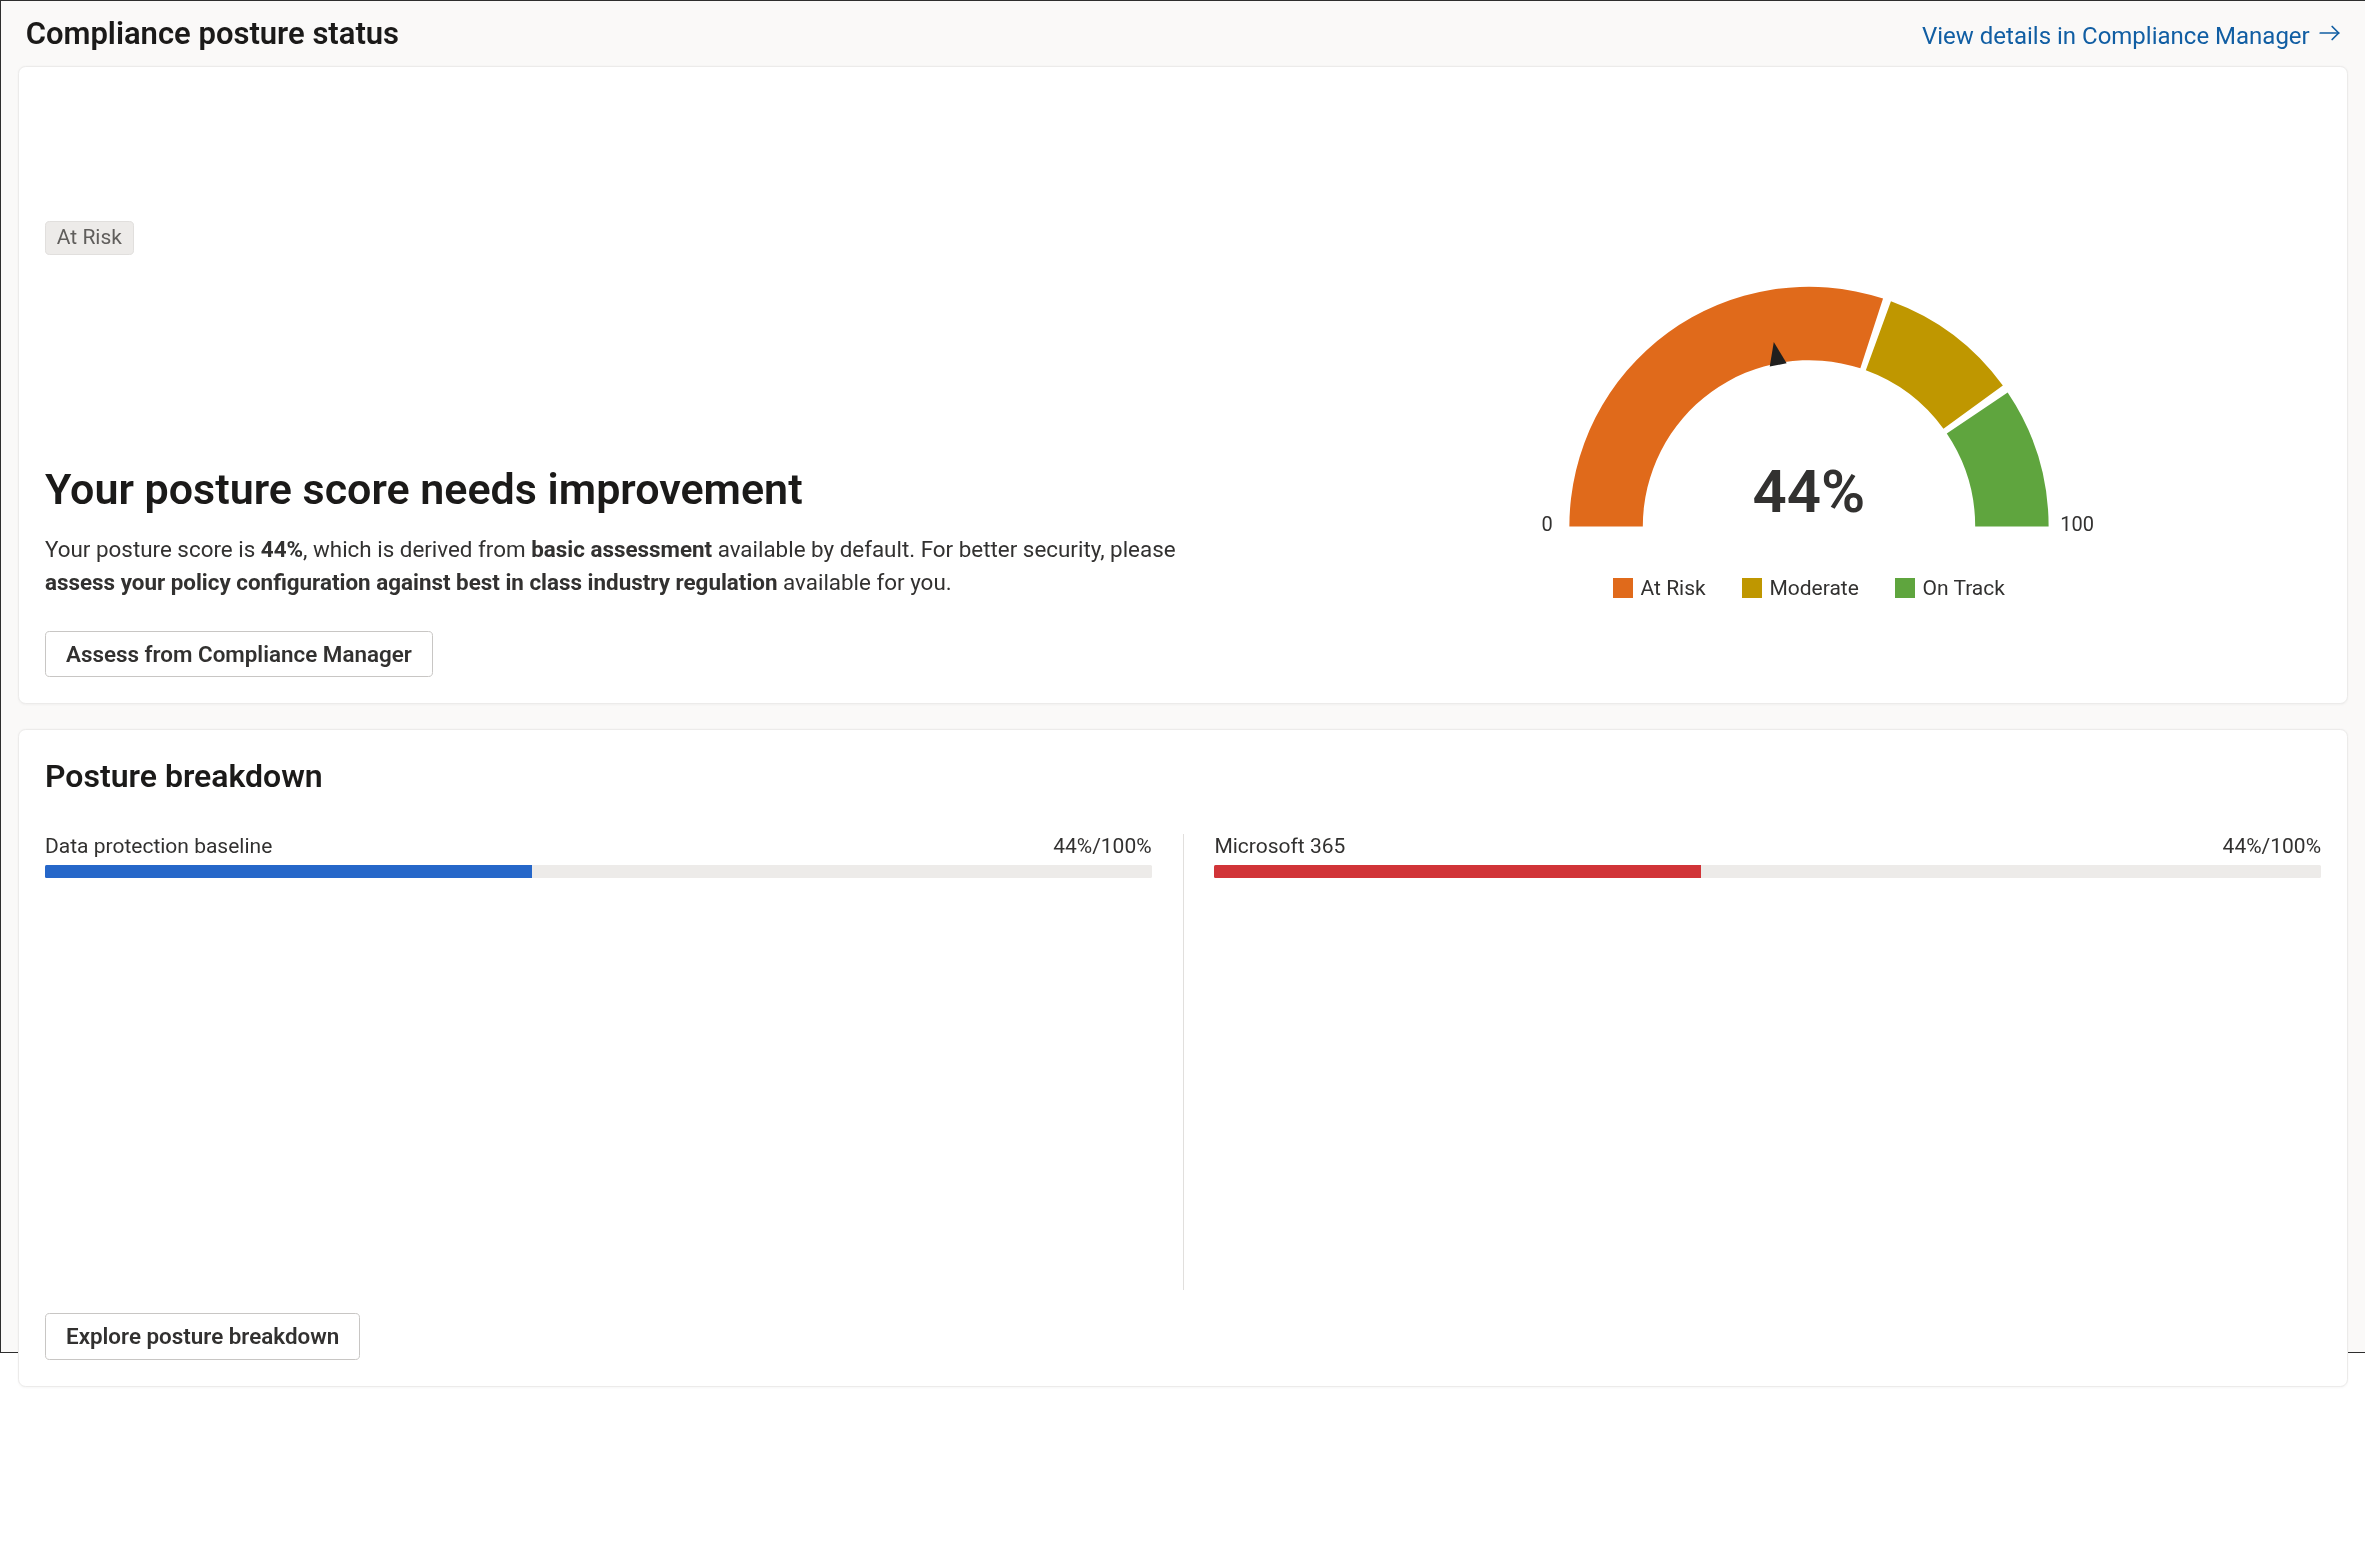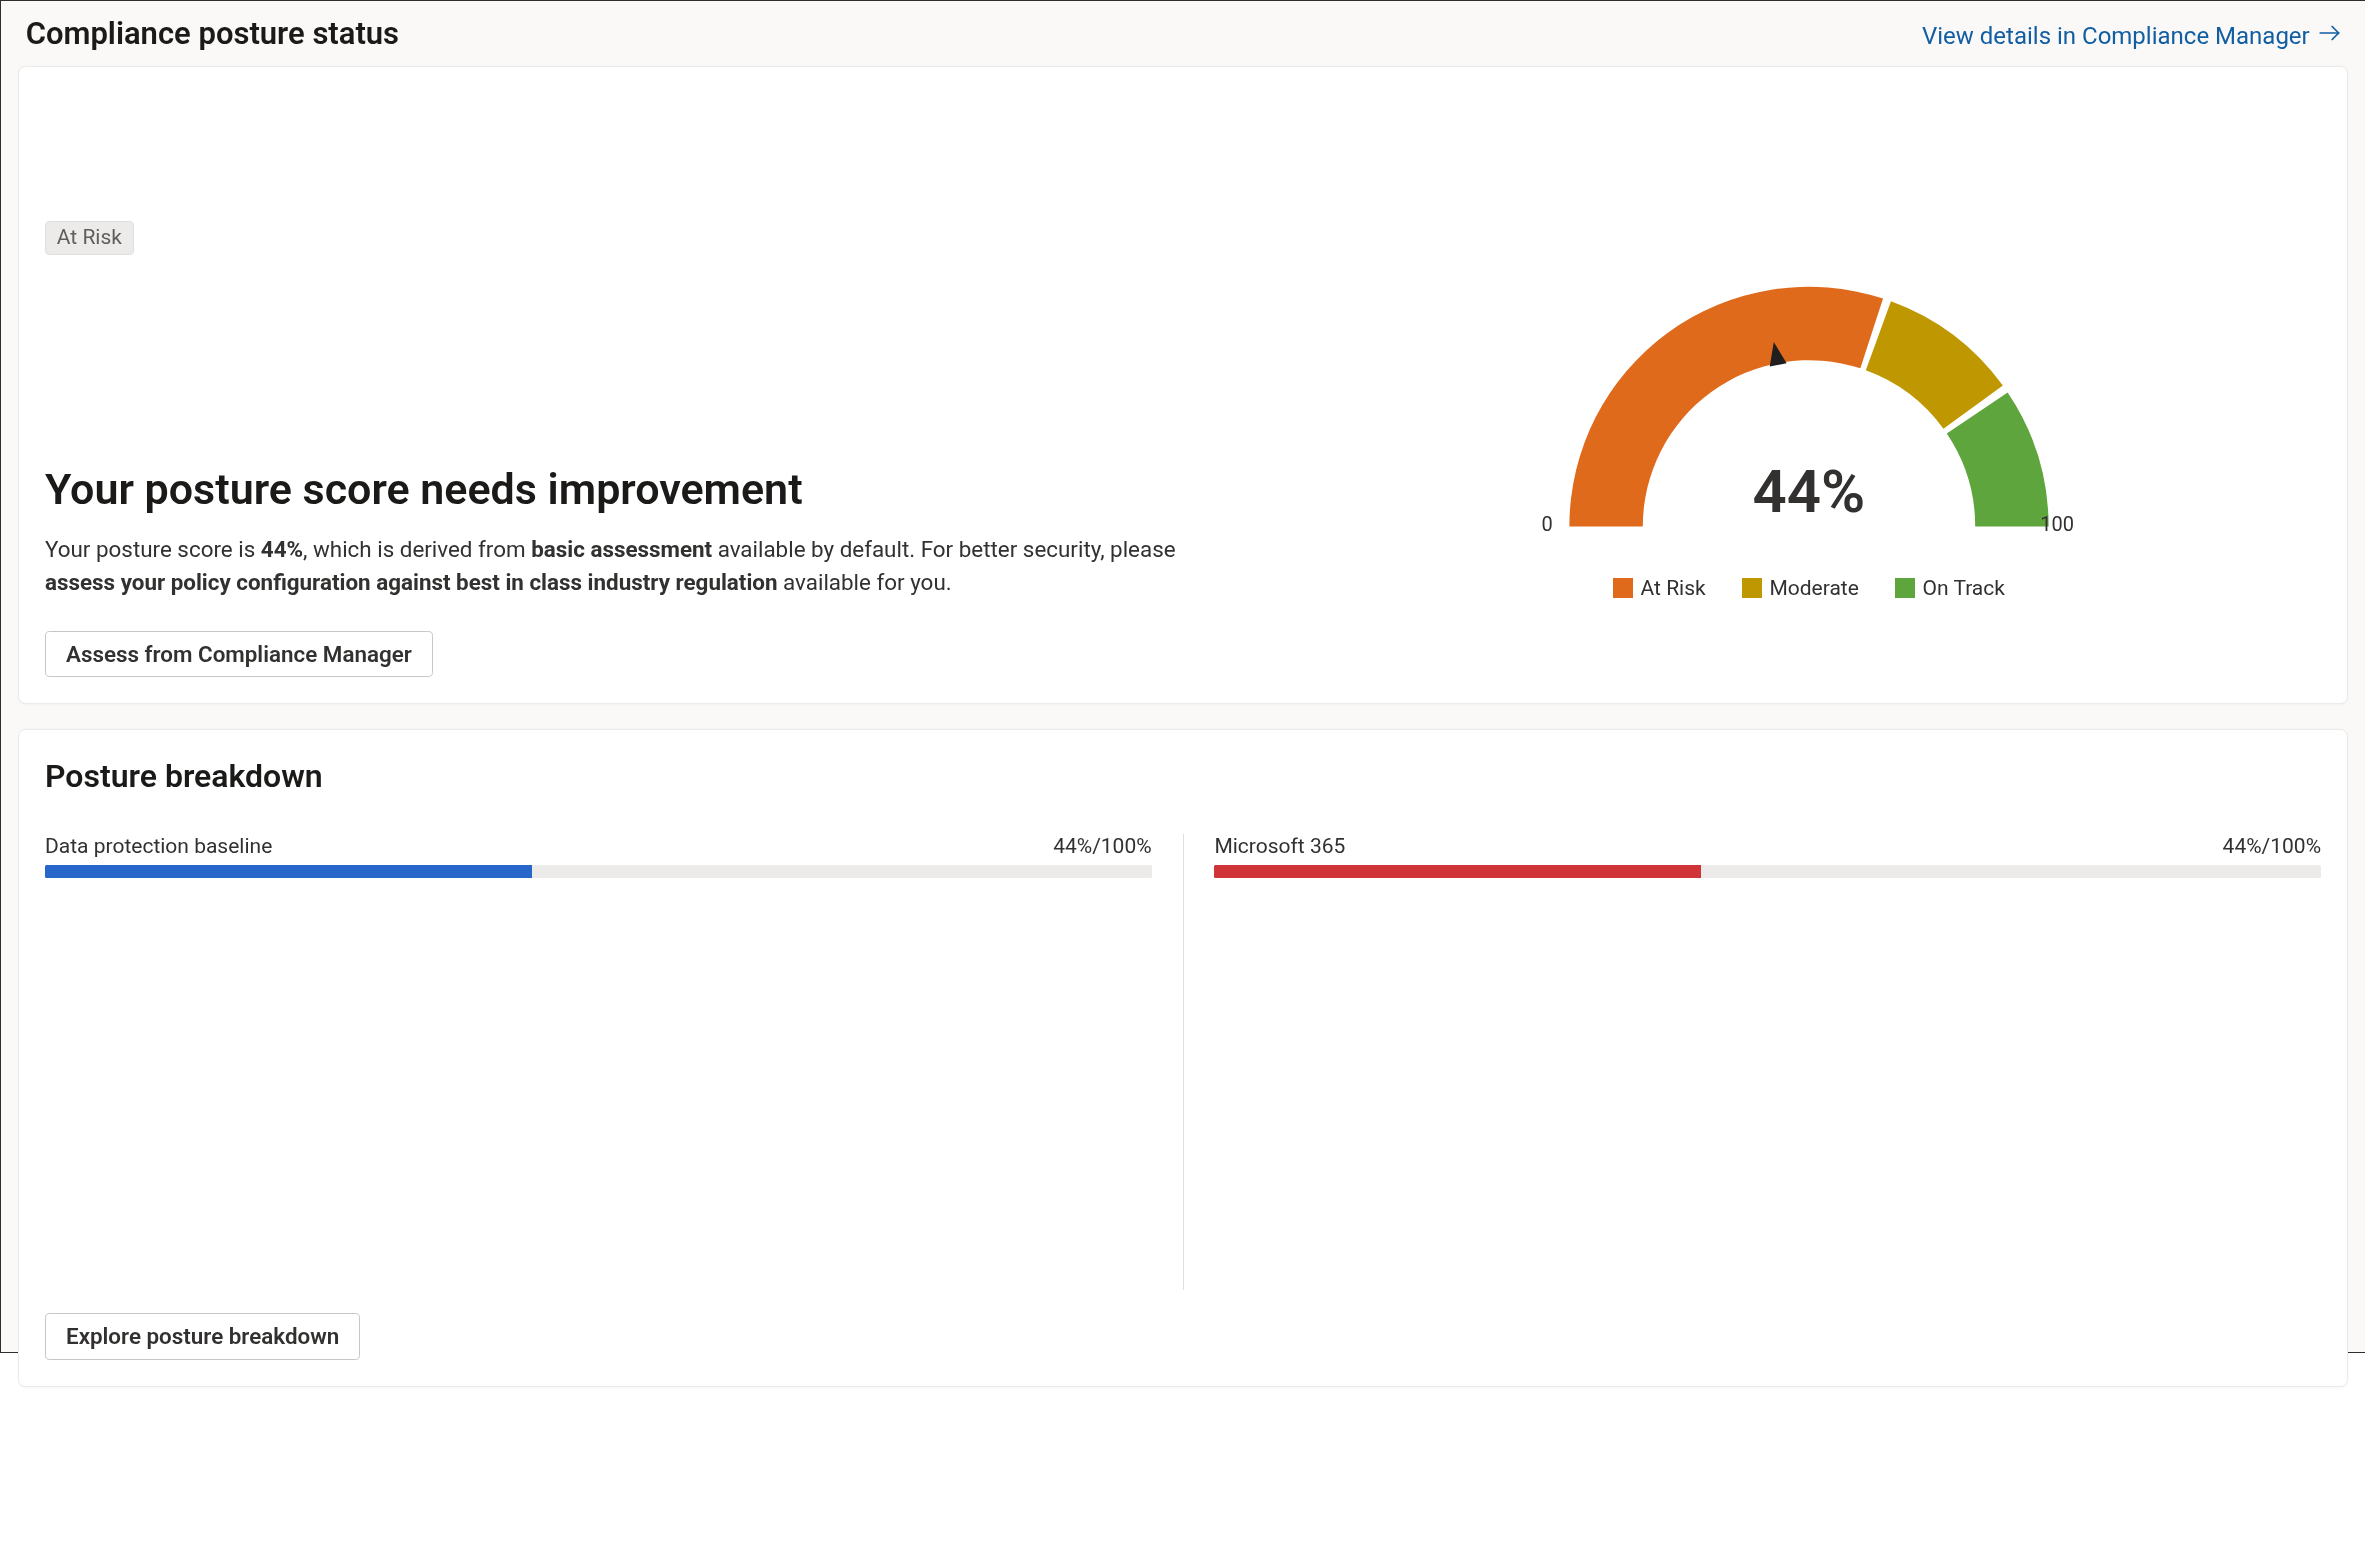--- a/index.html
+++ b/index.html
@@ -116,21 +116,21 @@
     font-weight: 600;
     color: #323130;
   }
   .gauge-min, .gauge-max {
     position: absolute;
     bottom: 37px;
     font-size: 20px;
     color: #323130;
   }
   .gauge-min { left: 18.6px; }
-  .gauge-max { right: 21px; }
+  .gauge-max { right: 1px; }
   .legend-row {
     display: flex;
     gap: 36px;
     margin-top: 3.1px;
     font-size: 21px;
     color: #323130;
   }
   .legend-item { display: inline-flex; align-items: center; gap: 7.7px; }
   .legend-sq { width: 20px; height: 20px; display: inline-block; }
 

